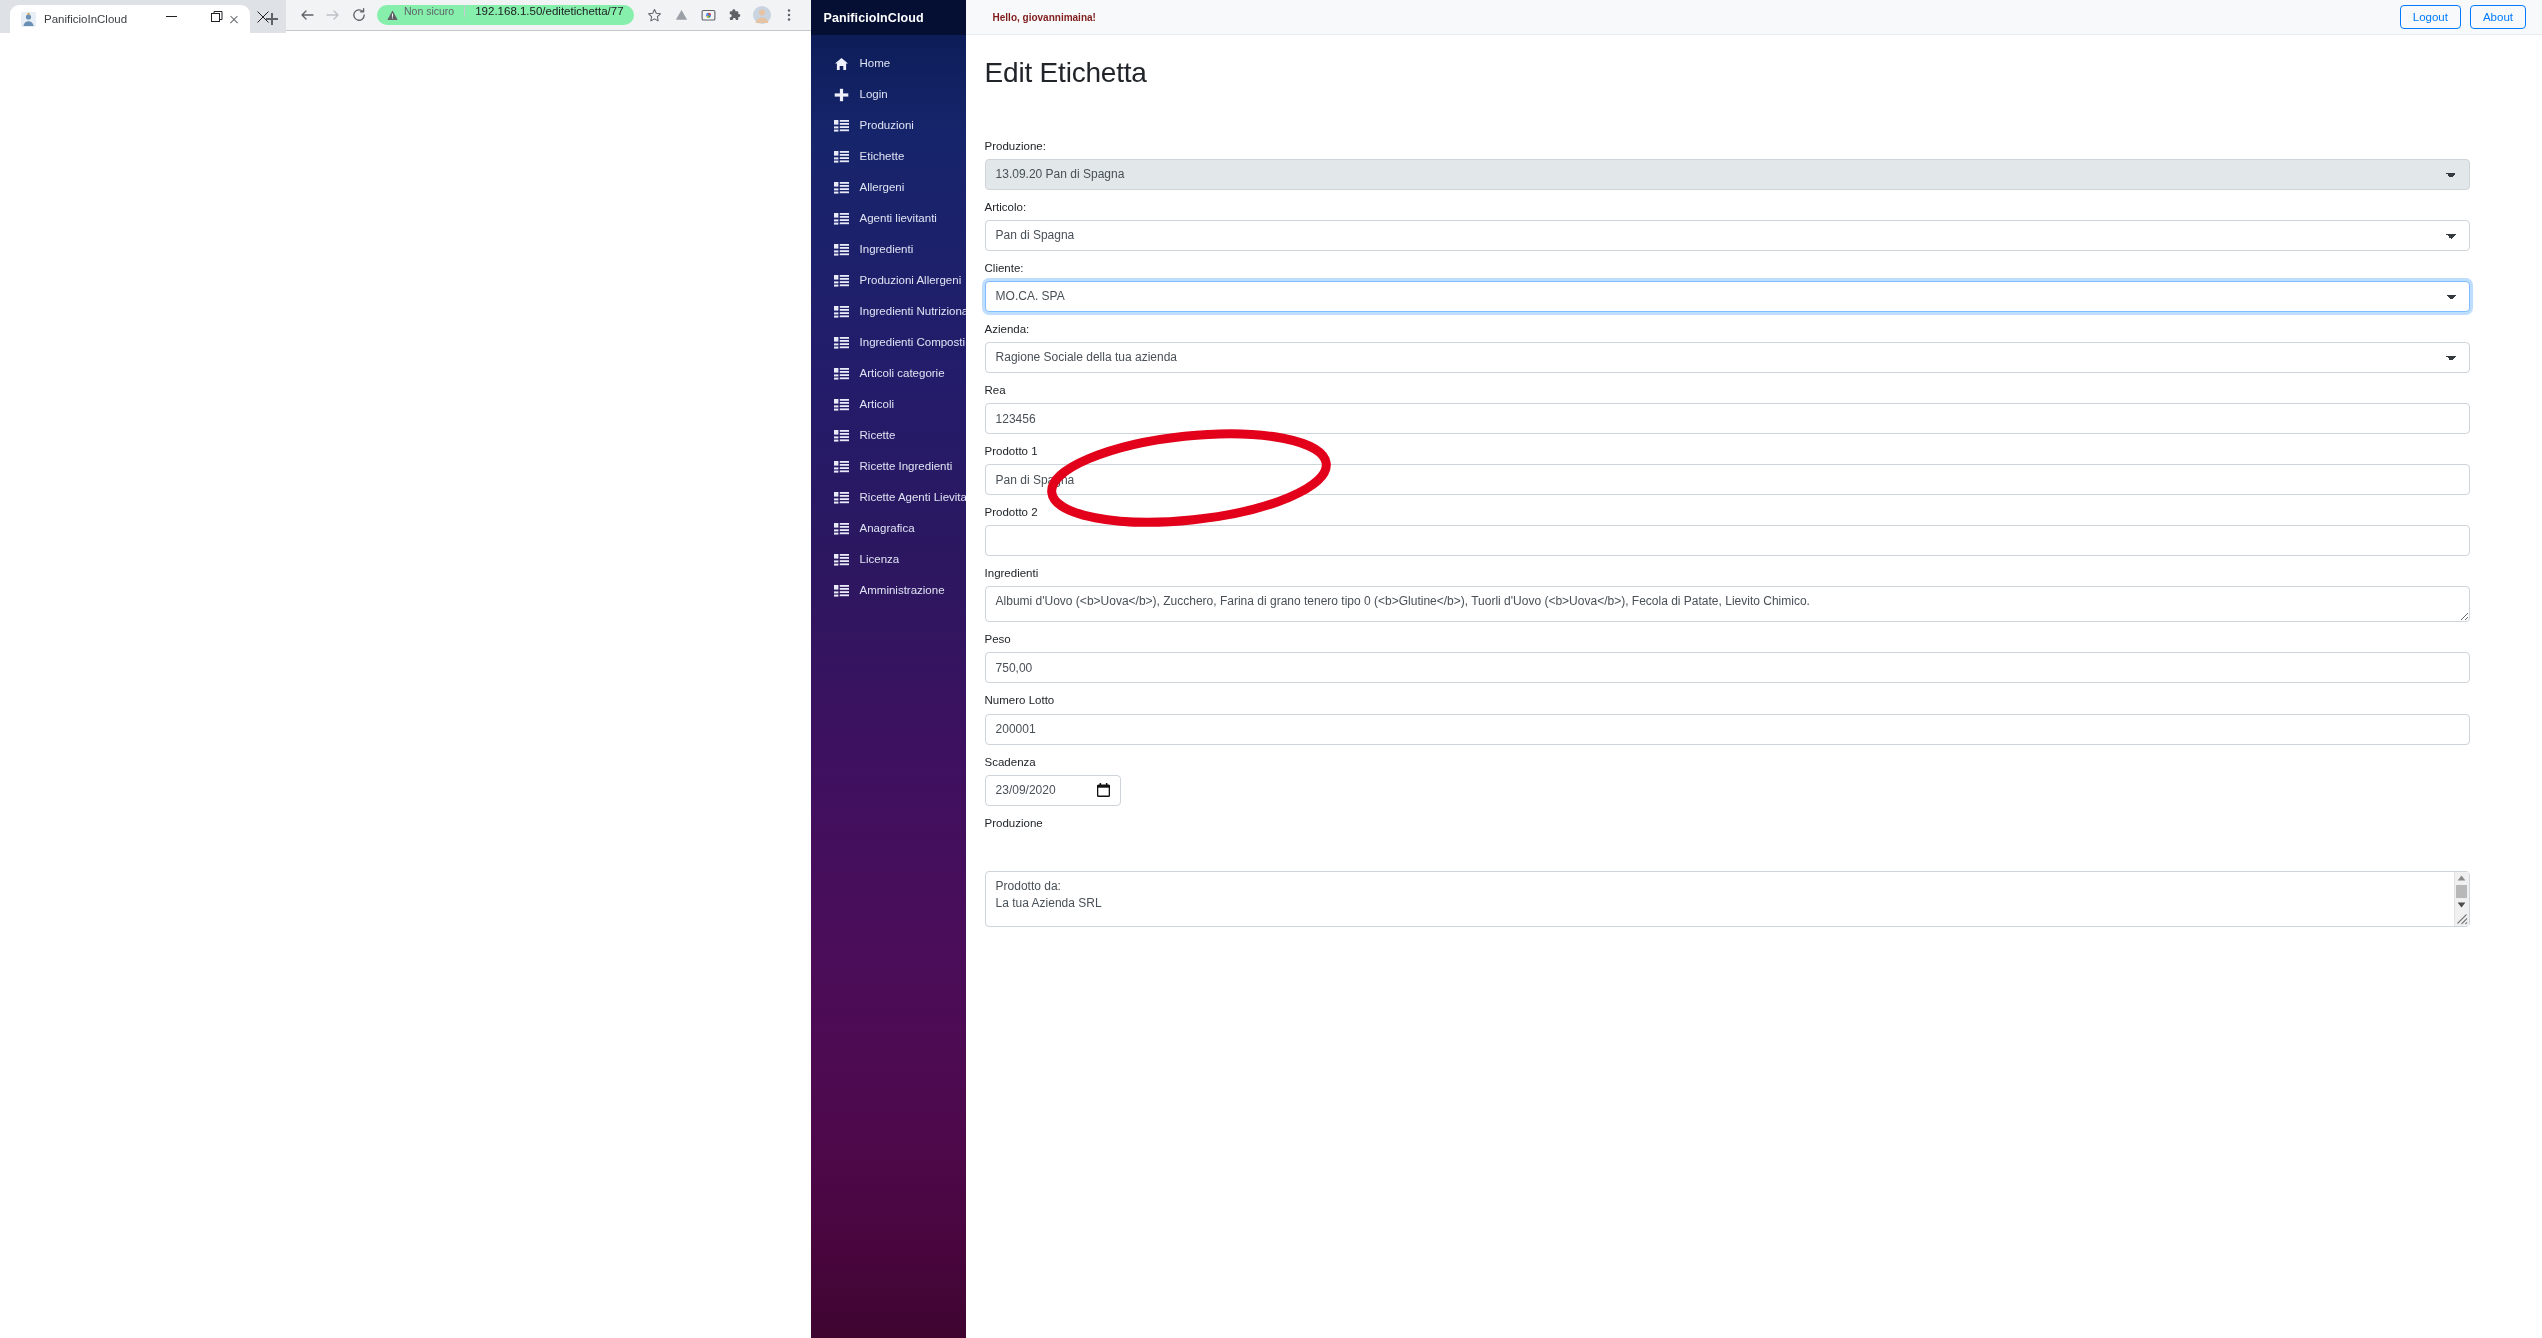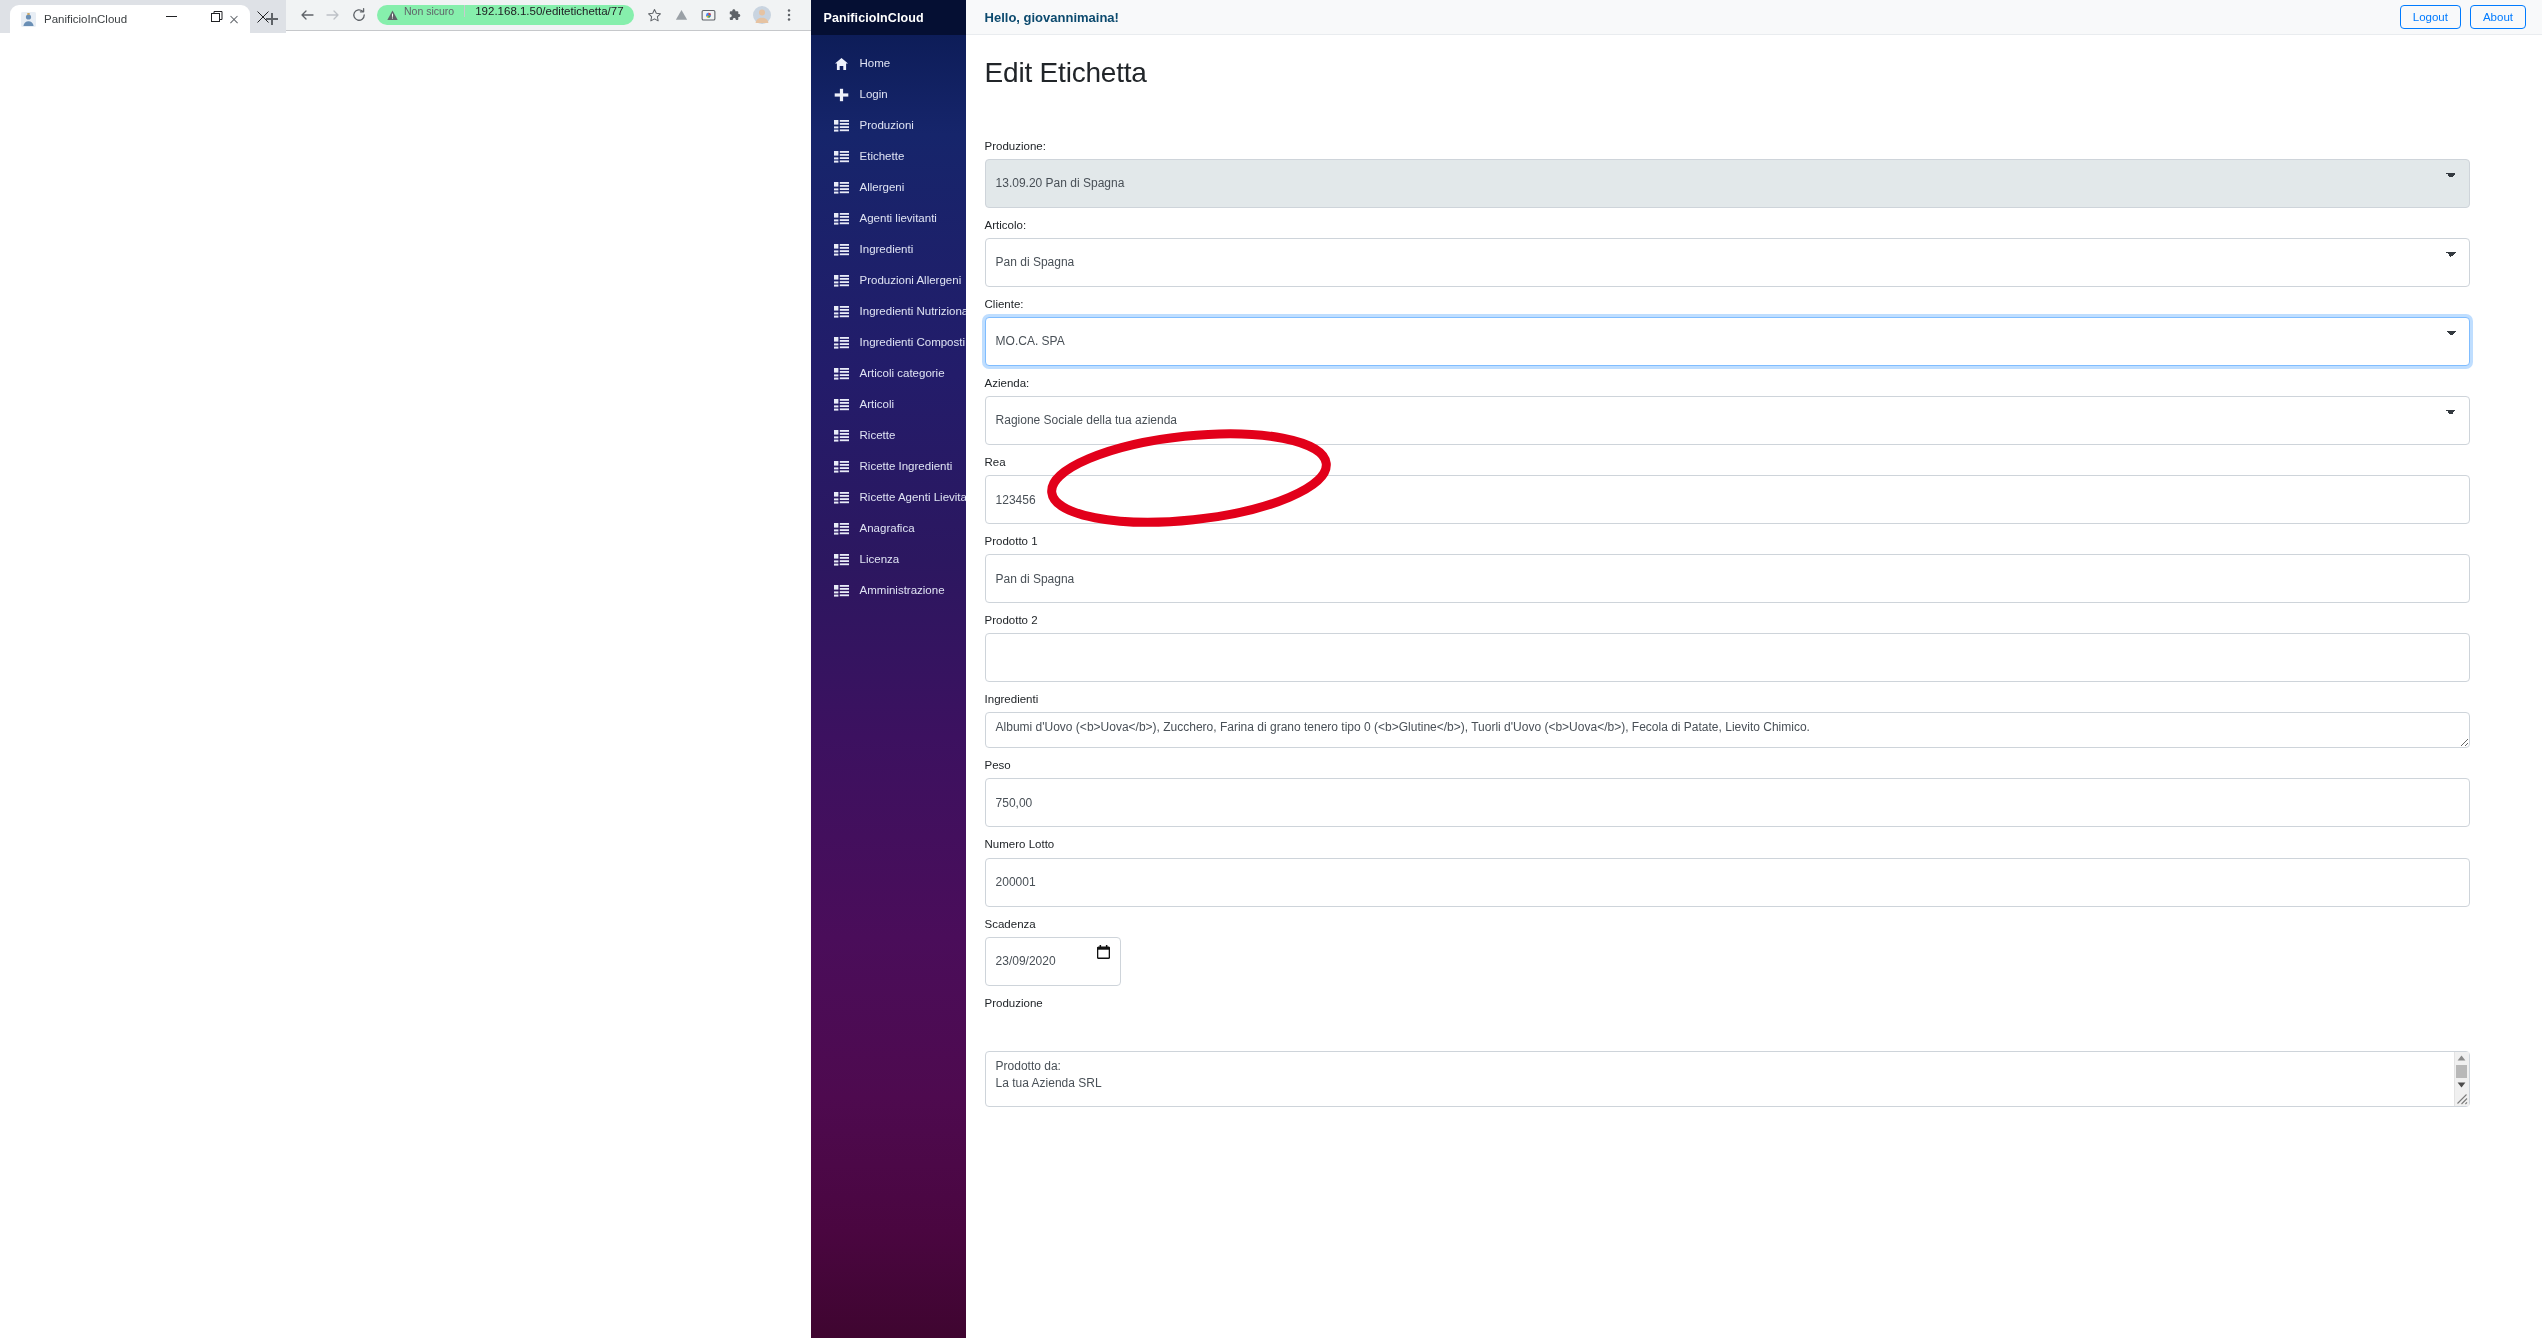--- a/index.html
+++ b/index.html
@@ -99,21 +99,21 @@
     color: #dfe3f3; font-size: 11.5px; white-space: nowrap;
   }
   .ico { width: 15px; height: 14px; flex: 0 0 15px; display: flex; align-items: center; }
 
   
   .content { flex: 1; background: #ffffff; overflow: hidden; position: relative; }
   .topbar {
     height: 35px; background: #f8f9fa; border-bottom: 1px solid #e9ecef;
     display: flex; align-items: center; padding: 0 16px 0 19px;
   }
-  .greeting { font-size: 13px; font-weight: 700; color: #0c4a6e; }
+  .greeting { font-size: 10px; font-weight: 700; color: #7f1d1d; margin-left: 8px; }
   .topbar-actions { margin-left: auto; display: flex; gap: 9px; }
   .btn-outline {
     border: 1px solid #007bff; color: #007bff; background: transparent;
     font-size: 11.5px; padding: 4px 12px; border-radius: 4px;
     cursor: pointer; font-family: inherit; line-height: 1.3;
   }
 
   .container { padding: 21px 0 0 19px; }
   h1.page-title {
     font-size: 28px; font-weight: 400; color: #212529;
@@ -121,21 +121,21 @@
   }
 
   .form { width: 1485px; }
   .fgroup { margin-bottom: 9px; }
   .flabel {
     display: block; font-size: 11.5px; color: #212529;
     margin-bottom: 5px; line-height: 1.4;
   }
 
   .fctl {
-    display: block; width: 100%; height: 49px;
+    display: block; width: 100%; height: 31px;
     border: 1px solid #ced4da; border-radius: 4px;
     background: #ffffff; color: #495057;
     font-size: 12px; font-family: inherit;
     padding: 0 10px; line-height: 29px;
     outline: none;
   }
   select.fctl {
     -webkit-appearance: none; appearance: none;
     background-image:
       linear-gradient(45deg, transparent 50%, #343a40 50%),

